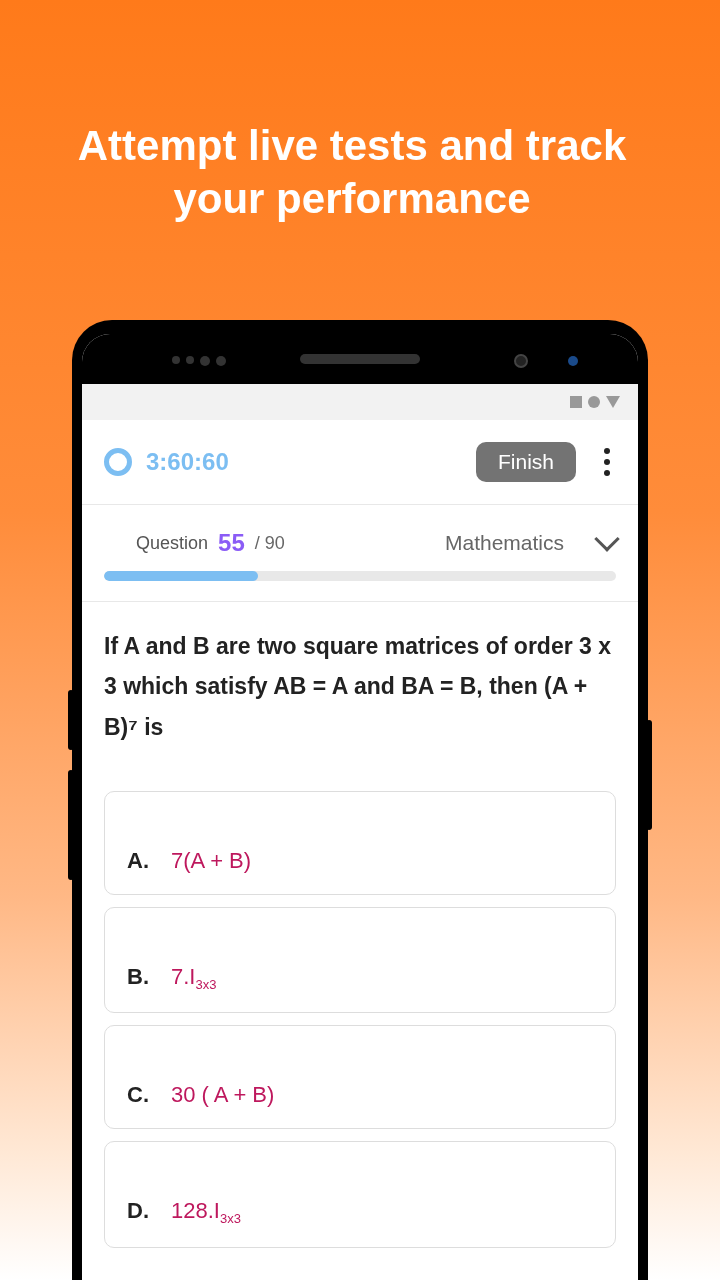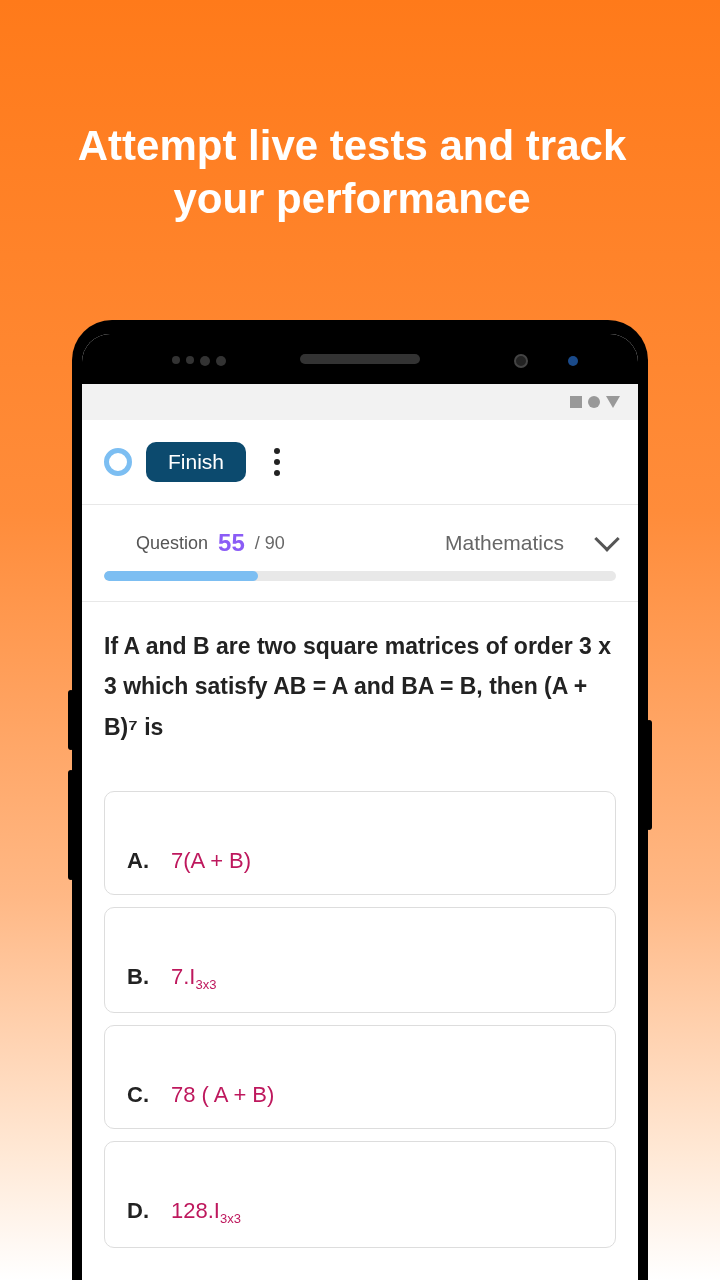--- a/index.html
+++ b/index.html
@@ -81,21 +81,21 @@
       border: 5px solid #7cbef2;
       border-radius: 50%;
     }
     .timer-text {
       color: #7cbef2;
       font-size: 24px;
       font-weight: 600;
       flex: 1;
     }
     .finish-btn {
-      background: #0c4a6e;
+      background: #737373;
       color: #fff;
       font-size: 21px;
       font-weight: 500;
       padding: 8px 22px;
       border-radius: 10px;
       border: none;
     }
     .menu-dots {
       display: flex;
       flex-direction: column;
@@ -182,20 +182,21 @@
       <div class="cam1"></div>
       <div class="cam2"></div>
     </div>
     <div class="status-bar">
       <div class="status-sq"></div>
       <div class="status-ci"></div>
       <div class="status-tr"></div>
     </div>
     <div class="app-header">
       <div class="timer-icon"></div>
+      <div class="timer-text">3:60:60</div>
       <button class="finish-btn">Finish</button>
       <div class="menu-dots">
           <span></span>
           <span></span>
           <span></span>
         </div>
     </div>
     <div class="divider"></div>
     <div class="question-header">
       <span class="q-label">Question</span>
@@ -214,21 +215,21 @@
           <div class="option">
             <span class="opt-letter">A.</span>
             <span class="opt-text">7(A + B)</span>
           </div>
           <div class="option">
             <span class="opt-letter">B.</span>
             <span class="opt-text">7.I<span class="sub">3x3</span></span>
           </div>
           <div class="option">
             <span class="opt-letter">C.</span>
-            <span class="opt-text">78 ( A + B)</span>
+            <span class="opt-text">30 ( A + B)</span>
           </div>
           <div class="option">
             <span class="opt-letter">D.</span>
             <span class="opt-text">128.I<span class="sub">3x3</span></span>
           </div>
         </div>
     </div>
   </div>
 </div>
 

